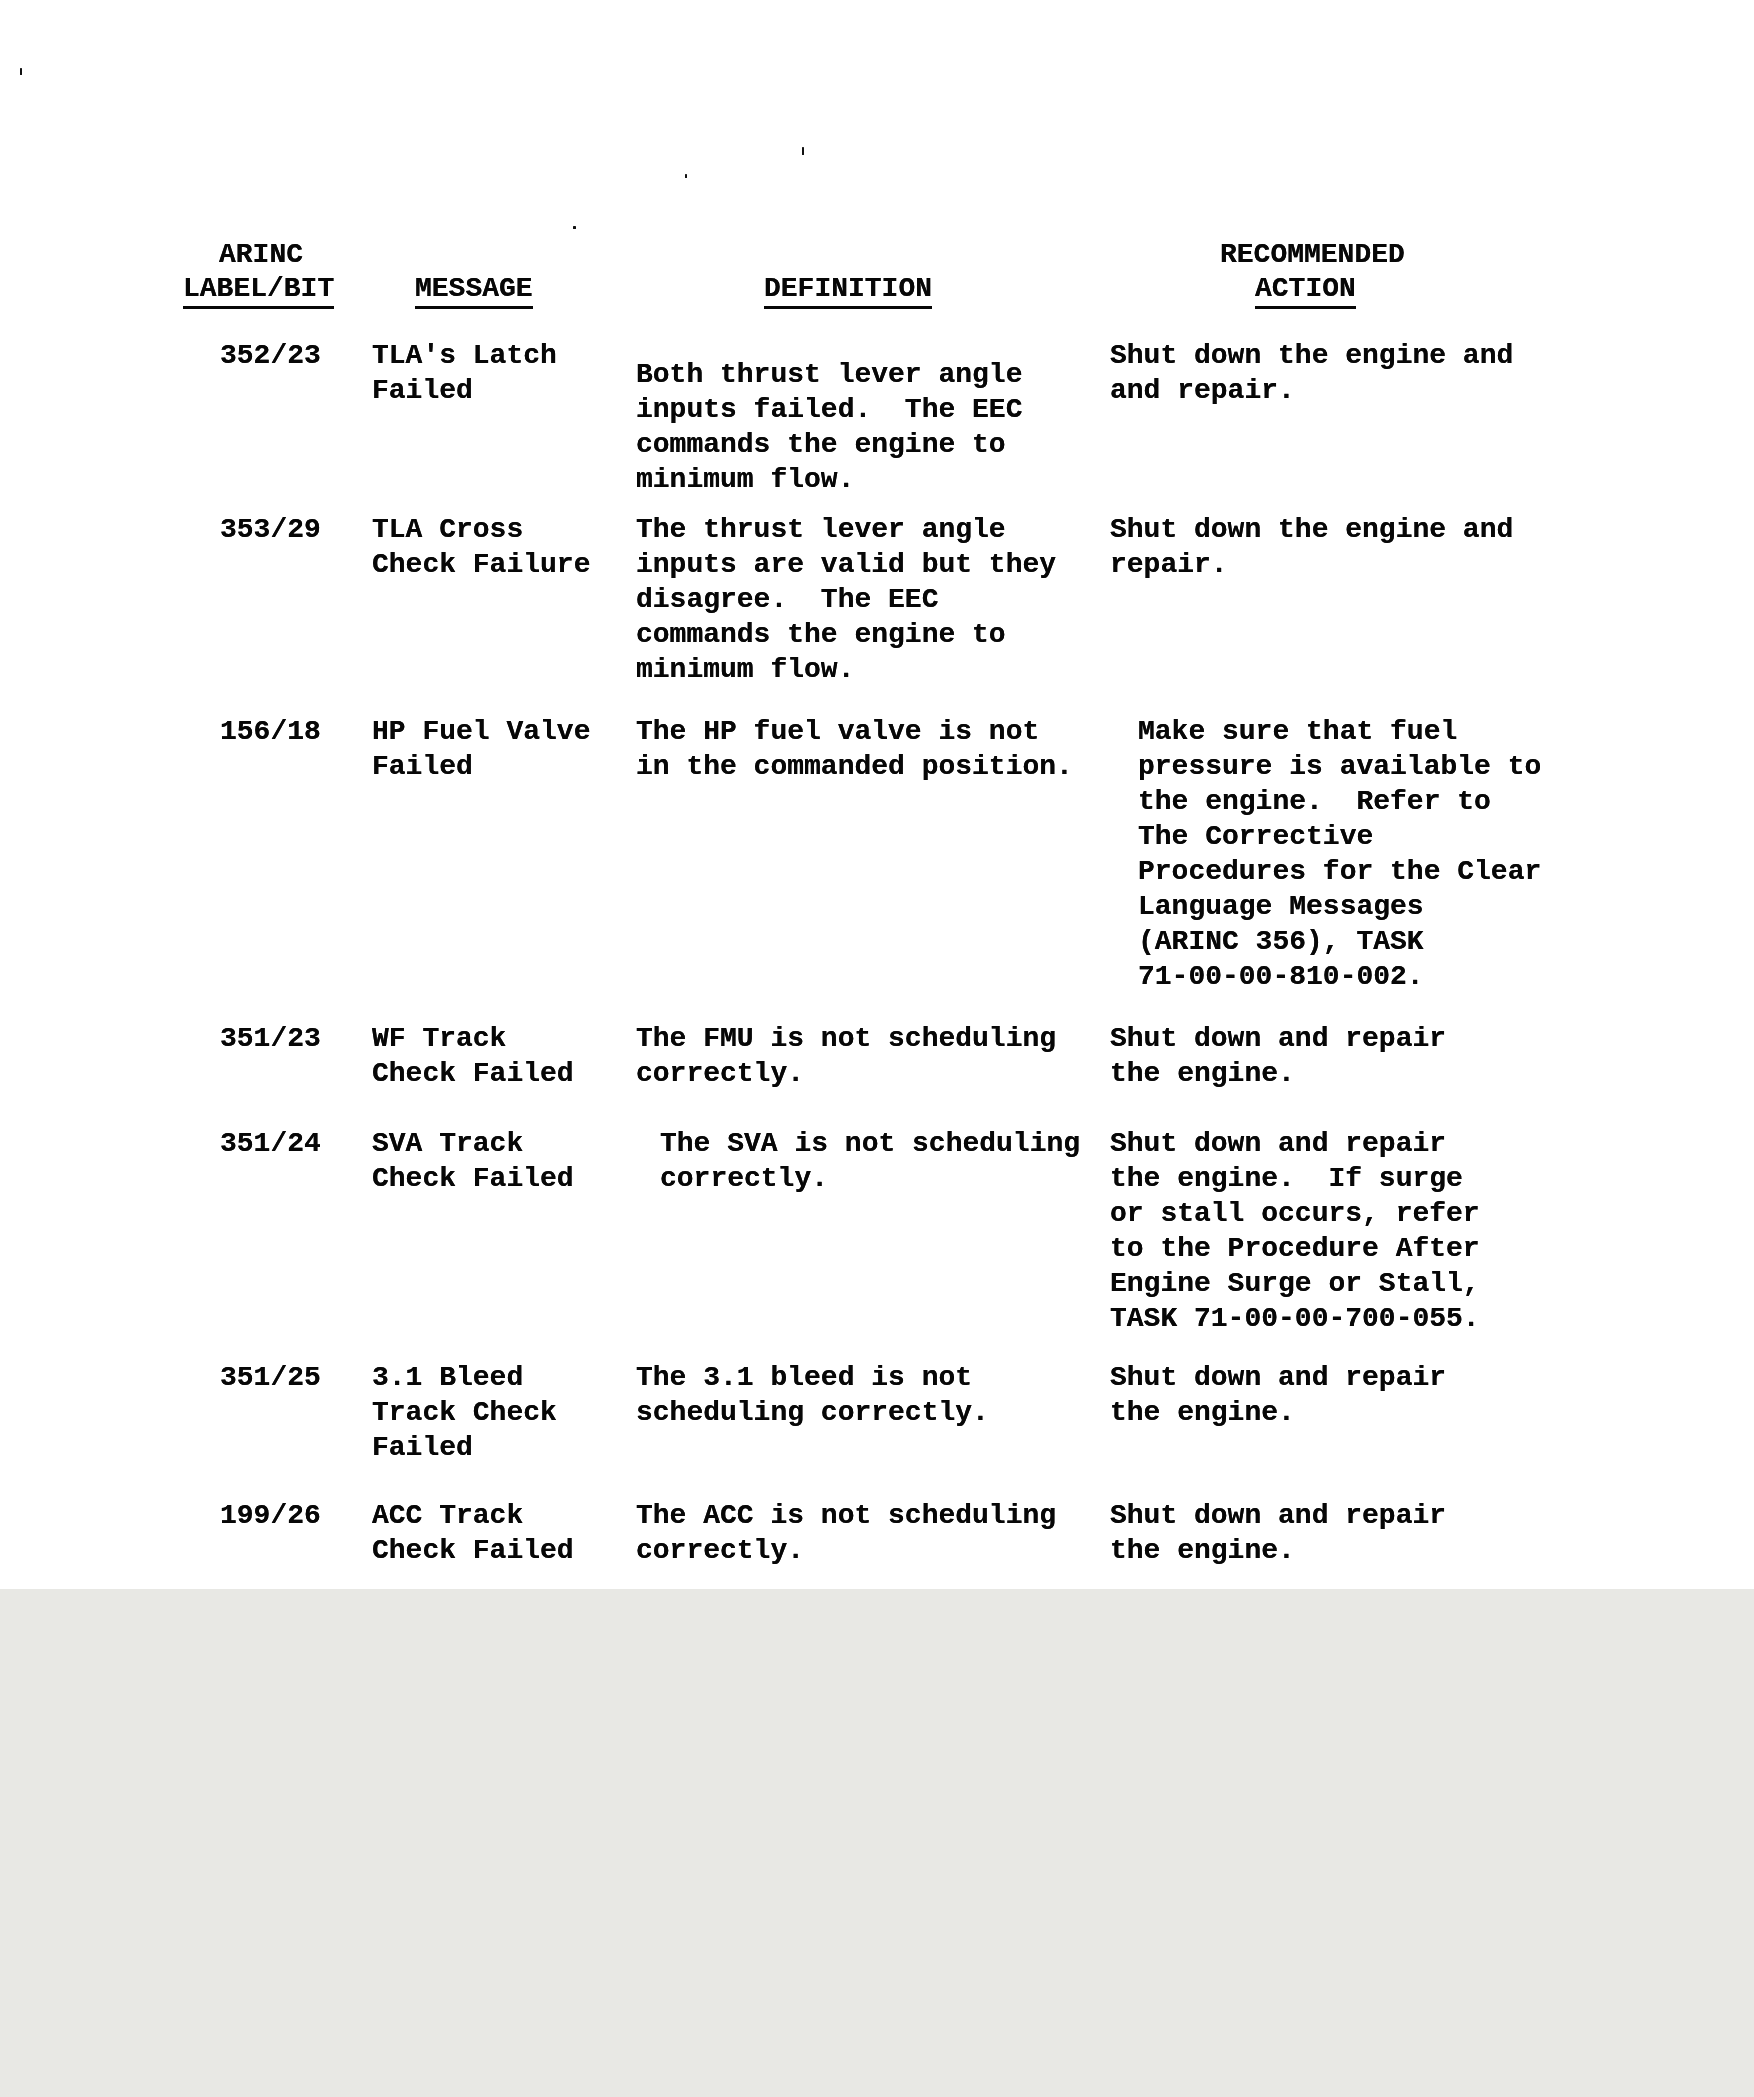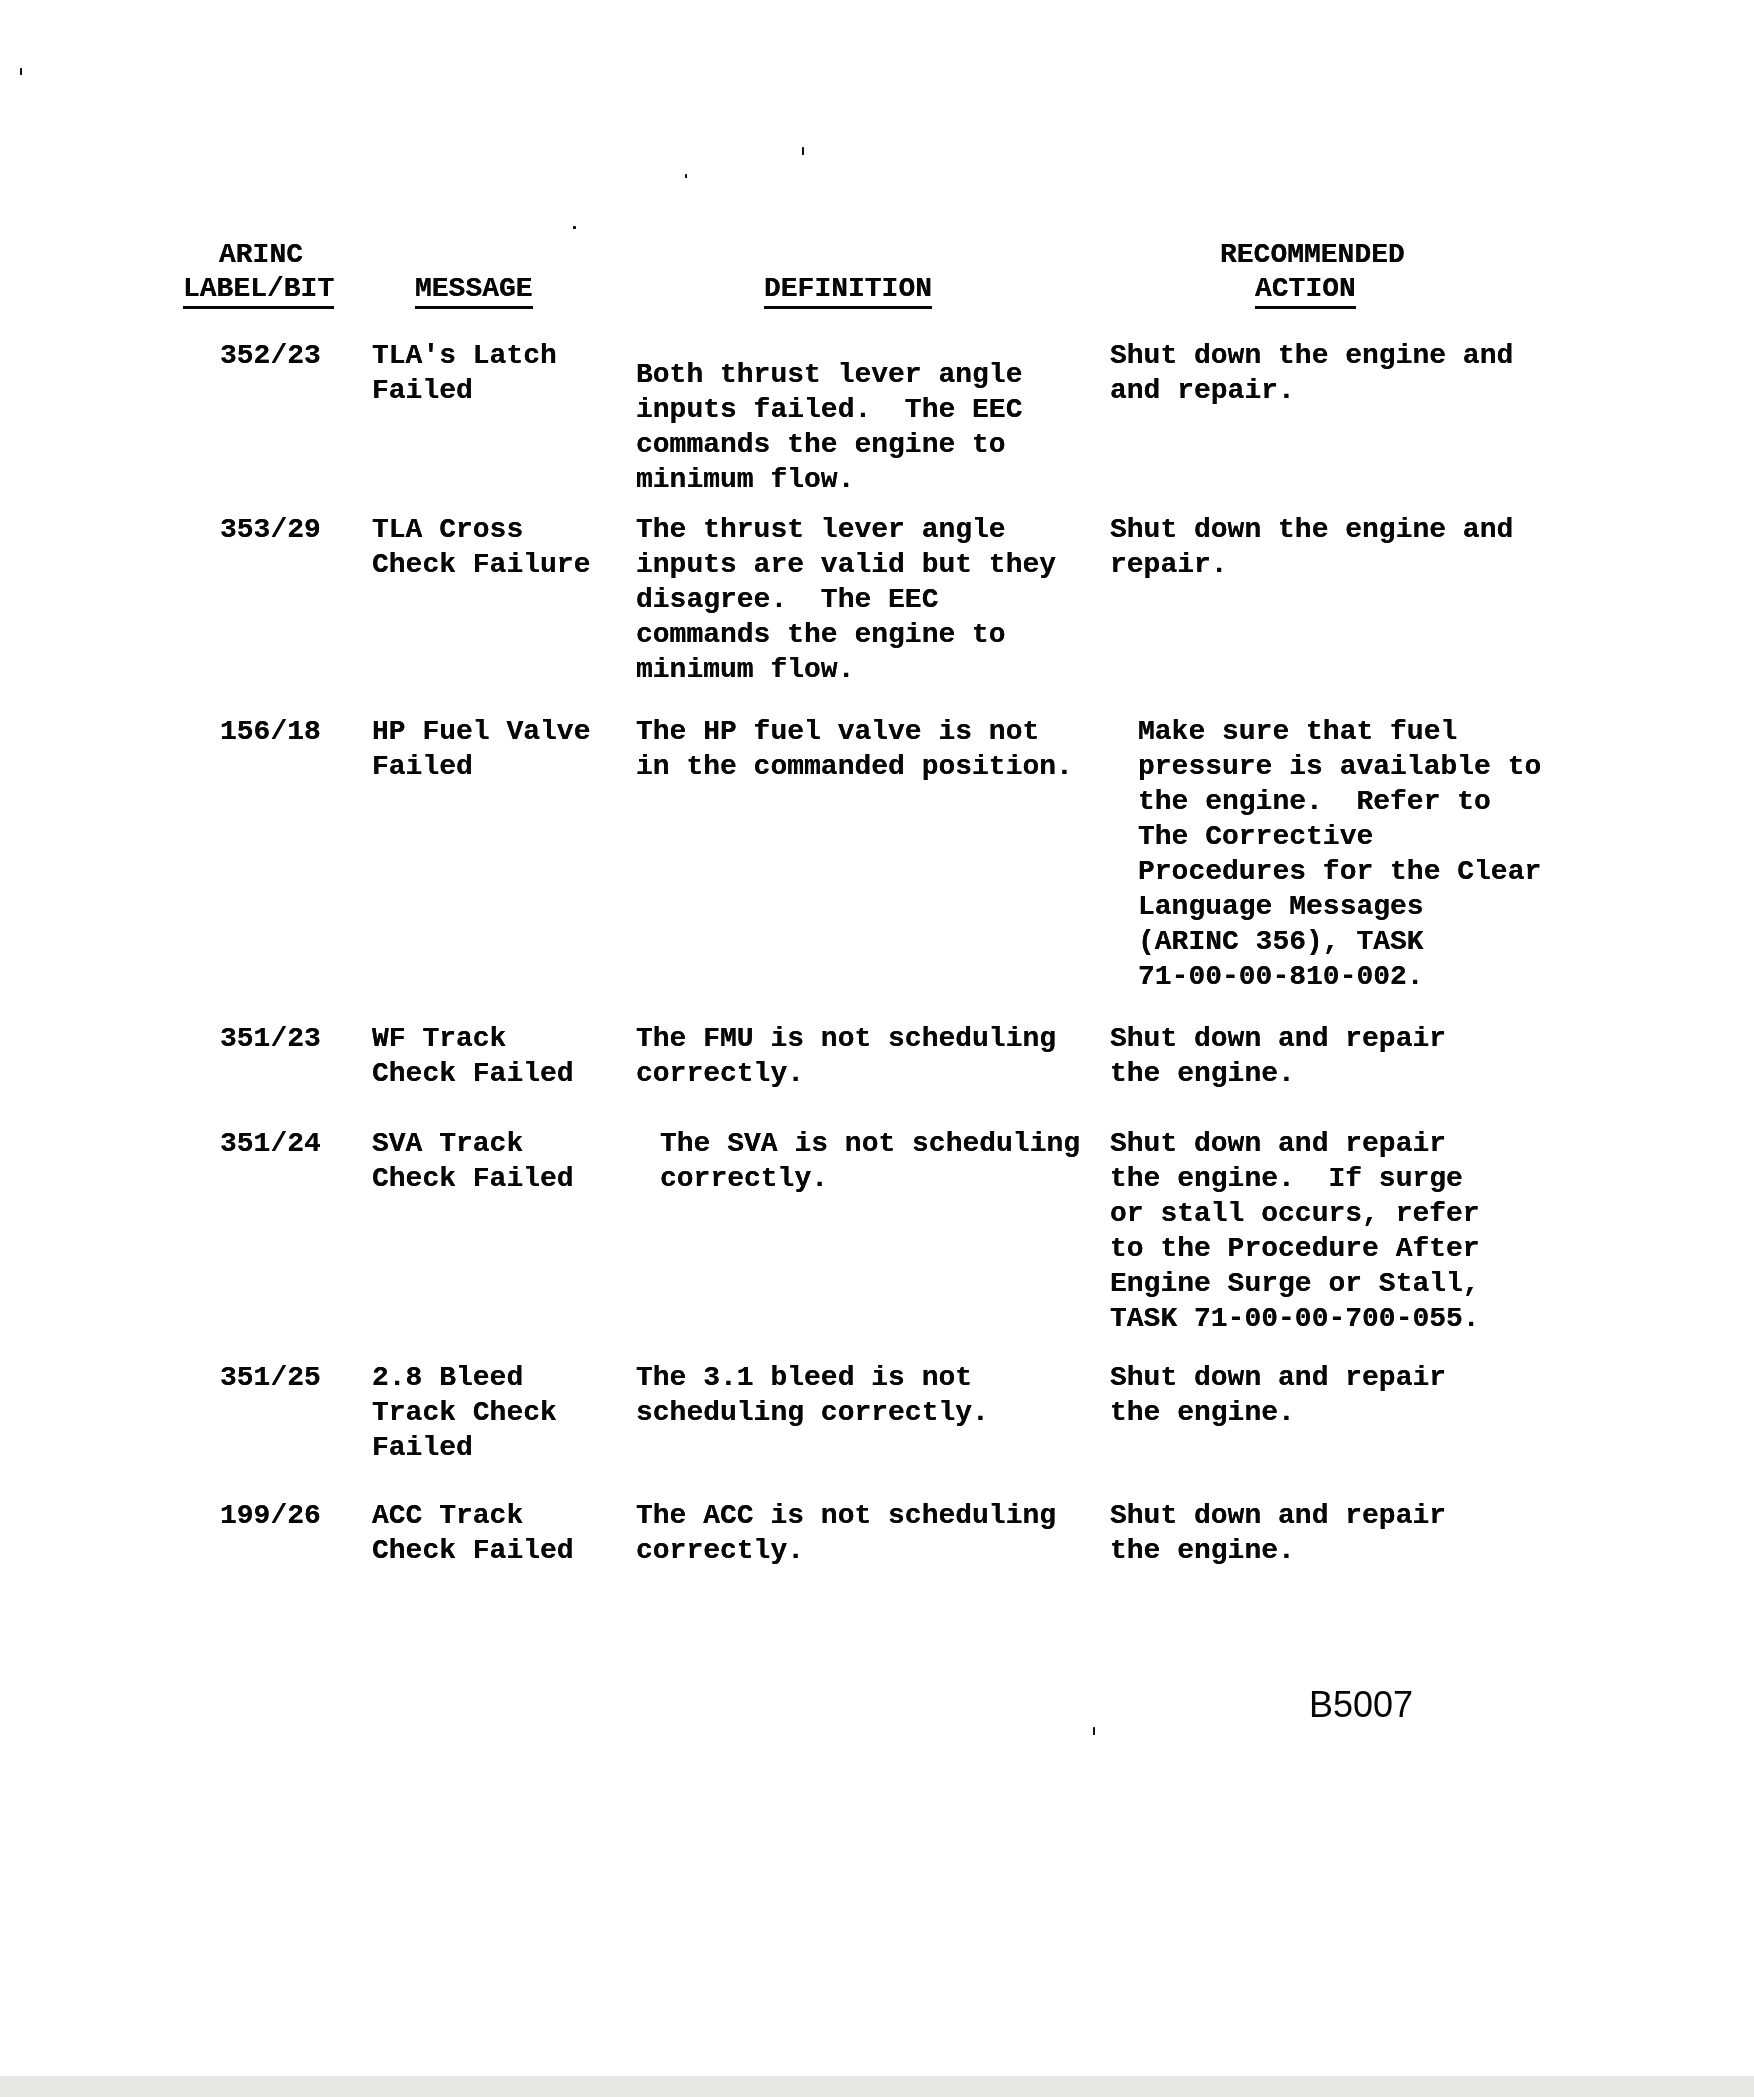--- a/index.html
+++ b/index.html
@@ -1,19 +1,19 @@
 <!DOCTYPE html>
 <html style="font-size:10.3px"><head>
 <meta charset="utf-8">
 <style>
   html,body{margin:0;padding:0;background:#e8e8e4;}
   .page{
     position:relative;
     width:1755px;
-    height:2076px;
+    height:1589px;
     background:#ffffff;
     overflow:hidden;
     font-family:"Liberation Mono", monospace;
   }
   .txt{
     position:absolute;
     font-family:"Liberation Mono", monospace;
     font-weight:700;
     font-size:28px;
     line-height:35px;
@@ -113,21 +113,21 @@
     <div class="txt" style="left:1110px; top:1126px;">Shut down and repair
 the engine.  If surge
 or stall occurs, refer
 to the Procedure After
 Engine Surge or Stall,
 TASK 71-00-00-700-055.</div>
   </div>
 
   <div>
     <div class="txt" style="left:220px; top:1360px;">351/25</div>
-    <div class="txt" style="left:372px; top:1360px;">2.8 Bleed
+    <div class="txt" style="left:372px; top:1360px;">3.1 Bleed
 Track Check
 Failed</div>
     <div class="txt" style="left:636px; top:1360px;">The 3.1 bleed is not
 scheduling correctly.</div>
     <div class="txt" style="left:1110px; top:1360px;">Shut down and repair
 the engine.</div>
   </div>
 
   <div>
     <div class="txt" style="left:220px; top:1498px;">199/26</div>

